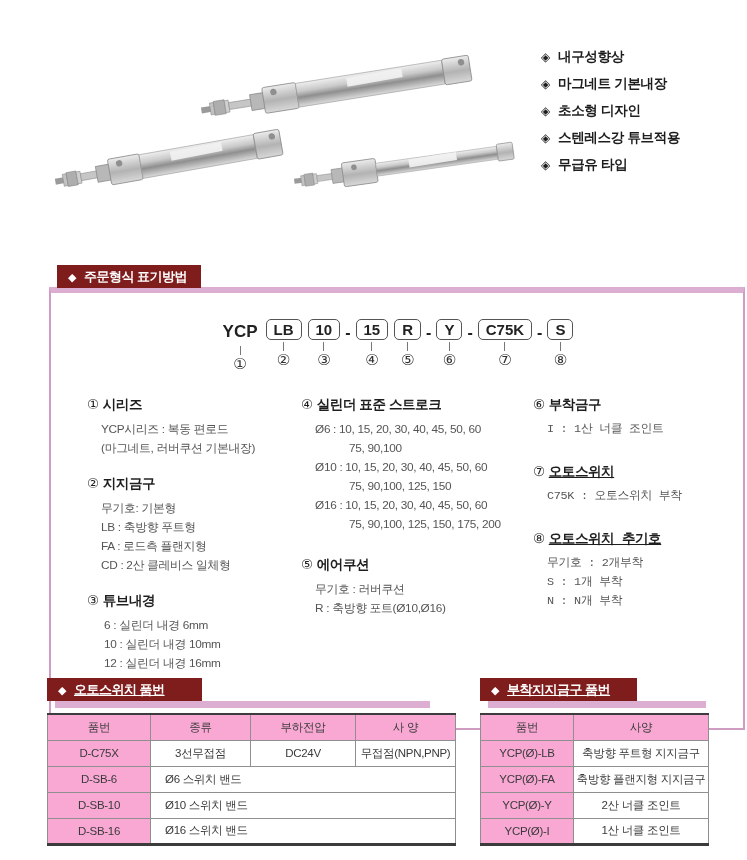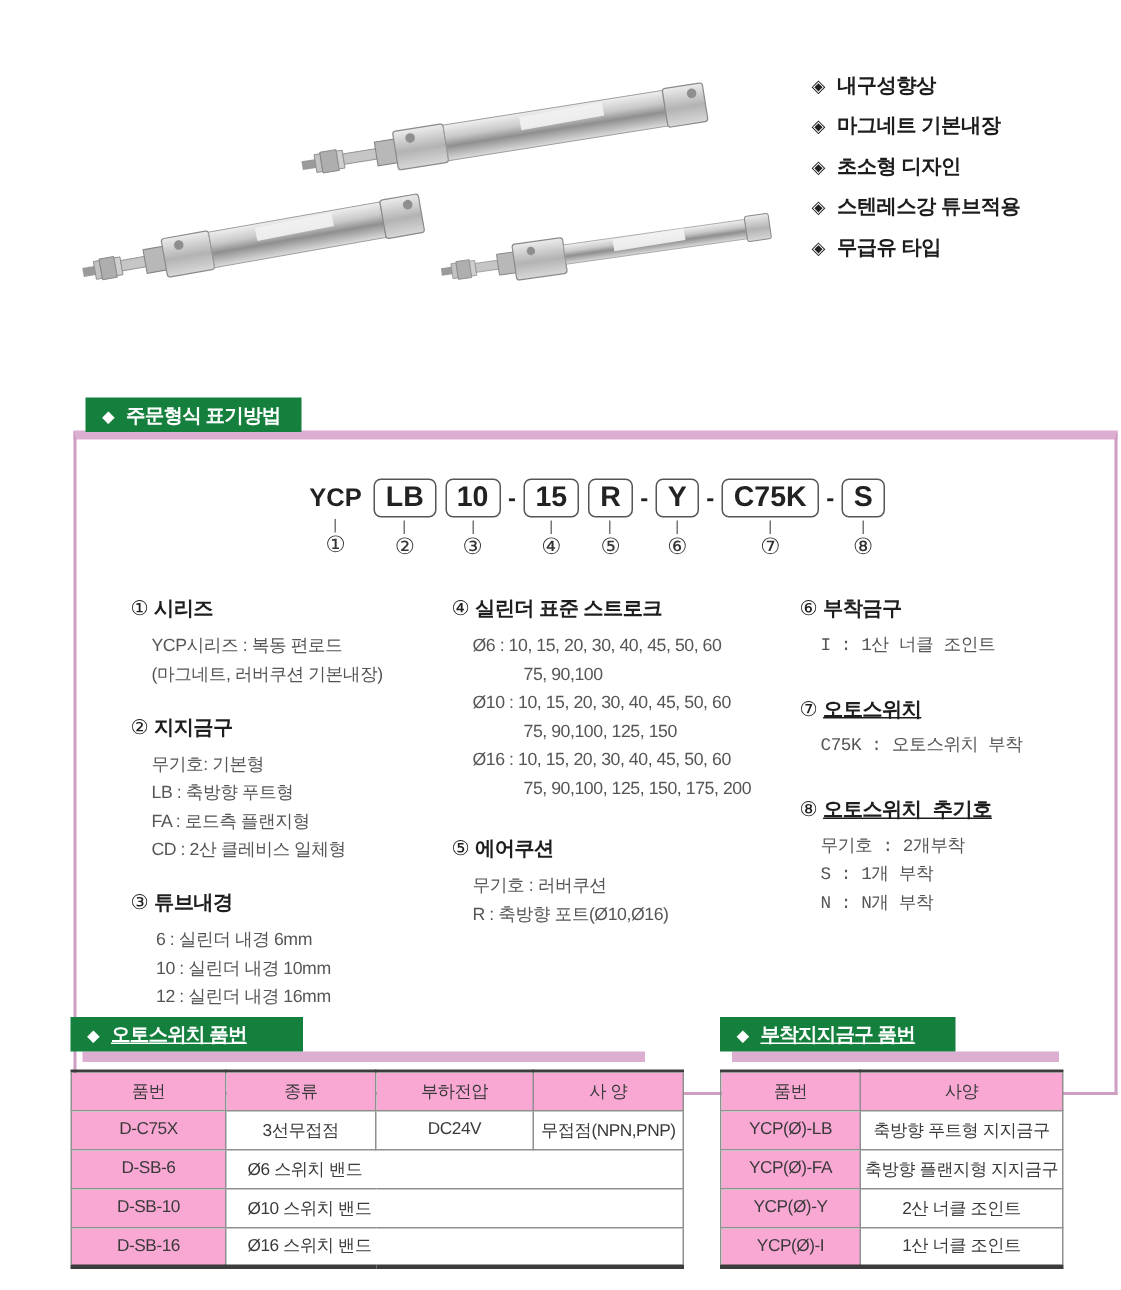--- a/index.html
+++ b/index.html
@@ -9,33 +9,33 @@
 
   
   .photo { position:absolute; }
 
   
   .features { position:absolute; left:541px; top:43px; }
   .feature { display:flex; align-items:center; height:27px; font-size:13.5px; color:#1d1d1d; font-weight:bold; letter-spacing:-0.3px; }
   .feature .blt { margin-right:8px; font-size:12px; color:#1d1d1d; font-weight:normal; }
 
   
-  .tab { position:absolute; background:#15803d; color:#fff; font-weight:bold; font-size:13px;
+  .tab { position:absolute; background:#7f1d1d; color:#fff; font-weight:bold; font-size:13px;
          height:23px; line-height:23px; padding:0 14px 0 11px; letter-spacing:-0.5px; z-index:3; }
   .tab .mk { margin-right:8px; font-size:11px; }
   .tab.u .ttl { text-decoration:underline; }
   .bar { position:absolute; background:#dcaed2; height:7px; z-index:1; }
 
   
   .obox { position:absolute; left:49px; top:287px; width:696px; height:443px;
           background:#fff; border:2px solid #cf9cc2; border-top:6px solid #dcaed2; }
 
   .code-row { display:flex; justify-content:center; align-items:flex-start; margin-top:26px; }
   .code-item { display:flex; flex-direction:column; align-items:center; margin:0 3px; }
-  .code-box { border:1.5px solid #555; border-radius:5px; padding:1px 7px; font-size:19px; font-weight:bold;
+  .code-box { border:1.5px solid #555; border-radius:5px; padding:1px 7px; font-size:15px; font-weight:bold;
               color:#222; min-width:26px; text-align:center; background:#fff; }
   .code-plain { font-size:17px; font-weight:bold; color:#222; padding:2.5px 2px; }
   .code-line { width:1px; height:9px; background:#777; margin:2px 0 1px 0; }
   .code-circle { font-size:15px; color:#333; line-height:16px; }
   .code-dash { font-size:16px; font-weight:bold; color:#222; line-height:27px; margin:0 2px; }
 
   .cols { display:flex; margin:24px 0 0 36px; }
   .colA { width:214px; }
   .colB { width:232px; }
   .colC { width:200px;font-family:Liberation Mono, monospace; }

